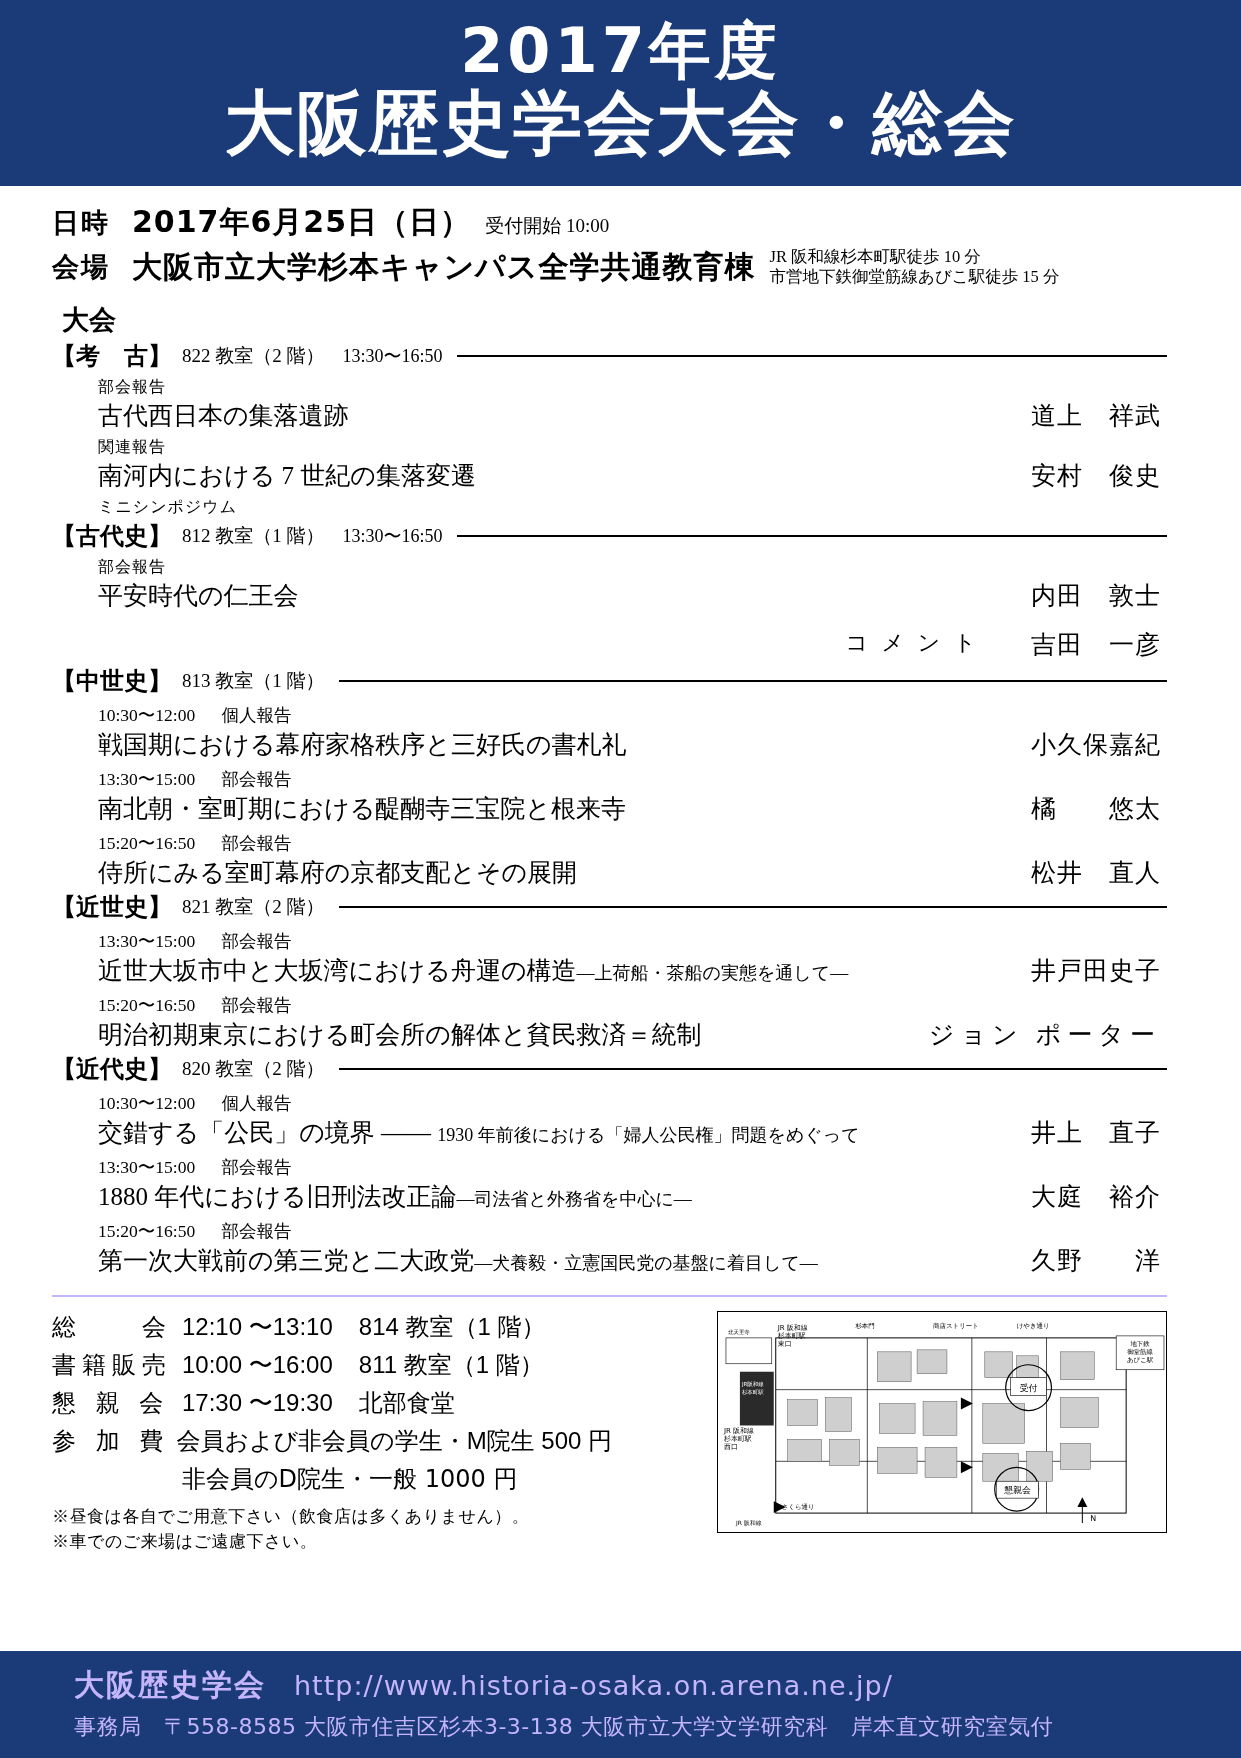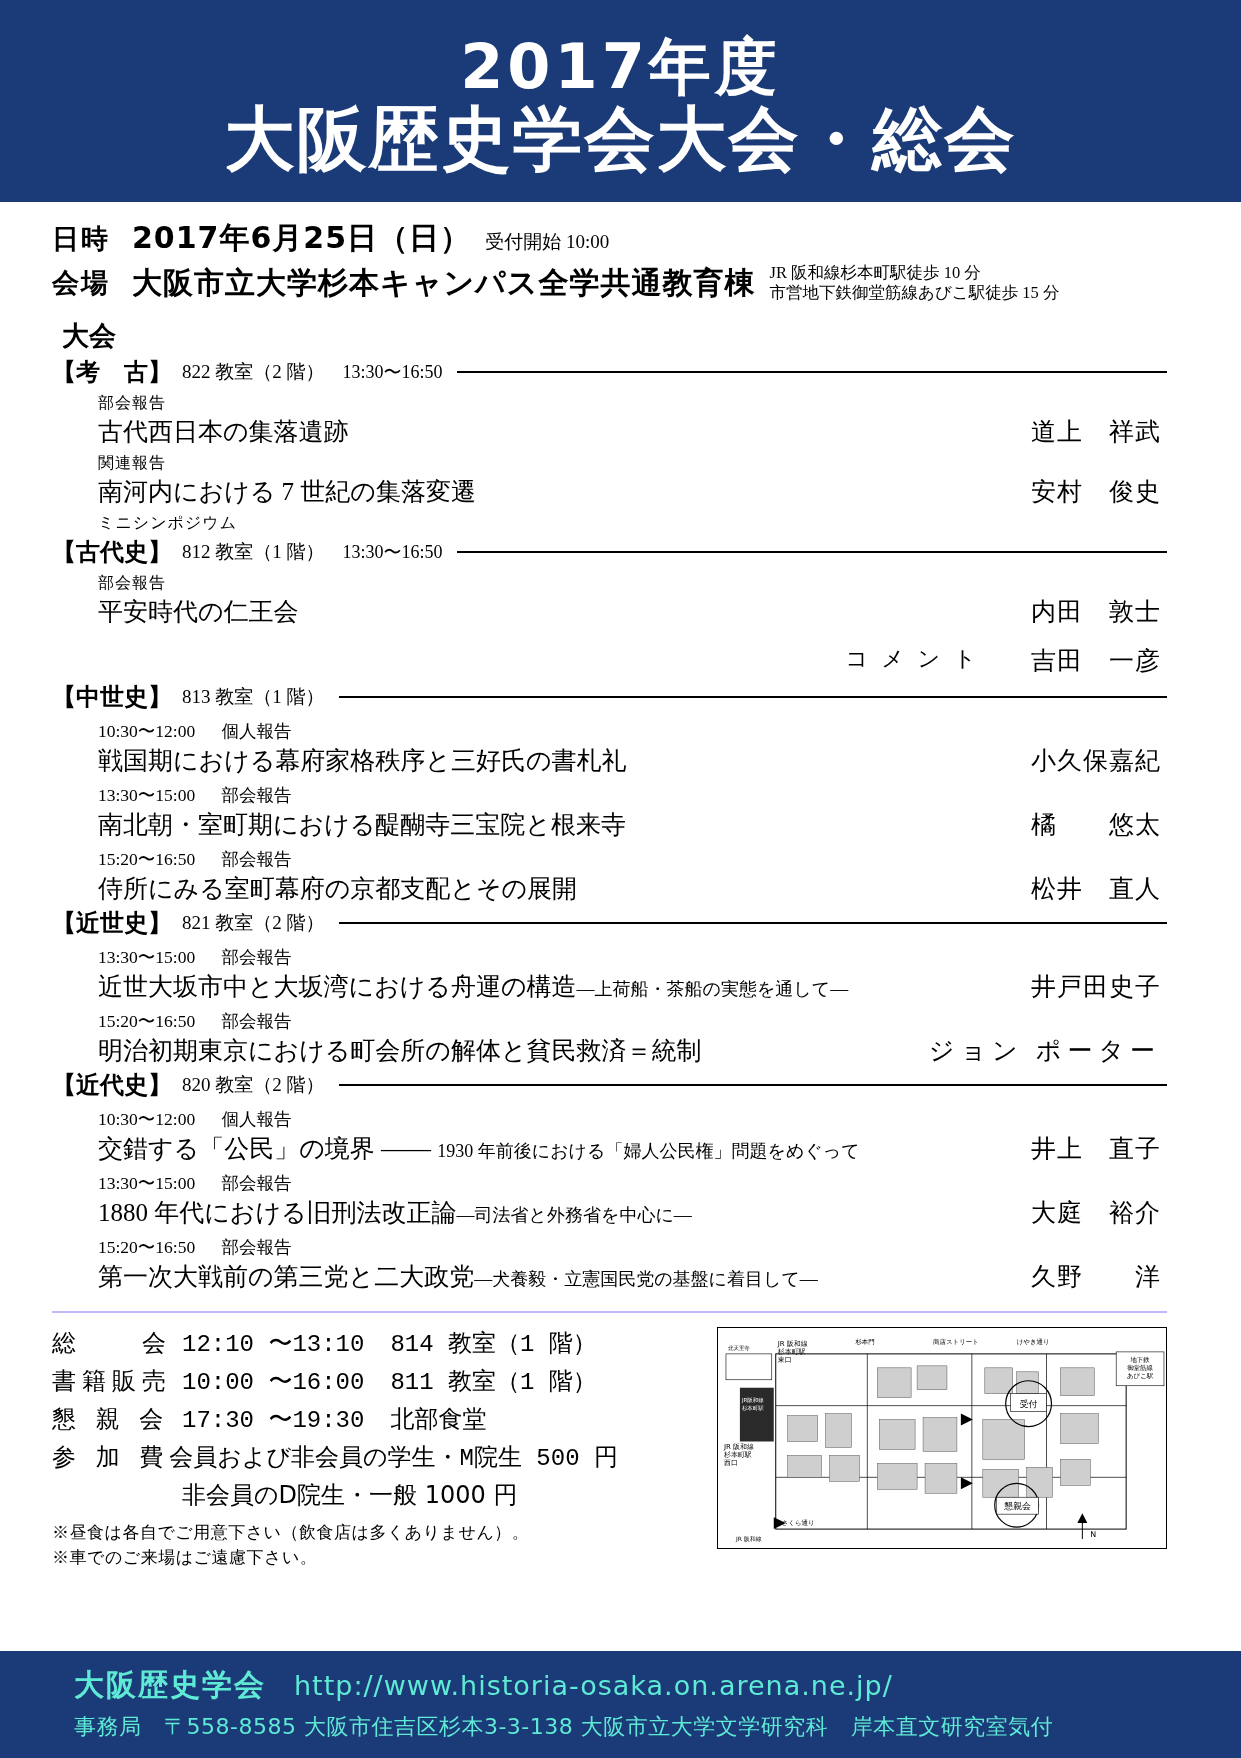--- a/index.html
+++ b/index.html
@@ -11,21 +11,21 @@
     font-family: "Liberation Serif", "DejaVu Serif", serif;
     color: #000;
     position: relative;
     overflow: hidden;
   }
   
   .header {
     background: #1b3a78;
     color: #ffffff;
     width: 100%;
-    padding: 34px 0 22px 0;
+    padding: 18px 0 22px 0;
     text-align: center;
   }
   .header .line1 {
     font-family: "DejaVu Sans", "Liberation Sans", sans-serif;
     font-weight: bold;
     font-size: 62px;
     letter-spacing: 4px;
     line-height: 1.05;
   }
   .header .line2 {
@@ -141,21 +141,21 @@
   .bottom-left { width: 560px; }
   .brow { display: flex; align-items: baseline; margin-bottom: 6px; }
   .blabel {
     font-family: "DejaVu Sans", "Liberation Sans", sans-serif;
     font-size: 24px;
     width: 130px;
     letter-spacing: 6px;
     white-space: nowrap;
   }
   .bval {
-    font-family: Liberation Mono, monospace;
+    font-family: Liberation Sans, sans-serif;
     font-size: 24px;
     white-space: nowrap;
   }
   .bval .gap { display: inline-block; width: 26px; }
   .bval2 {
     font-family: "DejaVu Sans", "Liberation Sans", sans-serif;
     font-size: 24px;
     margin-left: 130px;
     white-space: nowrap;
   }
@@ -177,21 +177,21 @@
     background: #fdfdfd;
     overflow: hidden;
   }
   .map-svg { position: absolute; inset: 0; }
 
   
   .footer {
     position: absolute;
     left: 0; right: 0; bottom: 0;
     background: #1b3a78;
-    color: #5eead4;
+    color: #c4b5fd;
     padding: 14px 74px 16px 74px;
   }
   .footer-top { display: flex; align-items: baseline; }
   .footer-org {
     font-family: "DejaVu Sans", "Liberation Sans", sans-serif;
     font-weight: bold;
     font-size: 30px;
     letter-spacing: 2px;
   }
   .footer-url {

